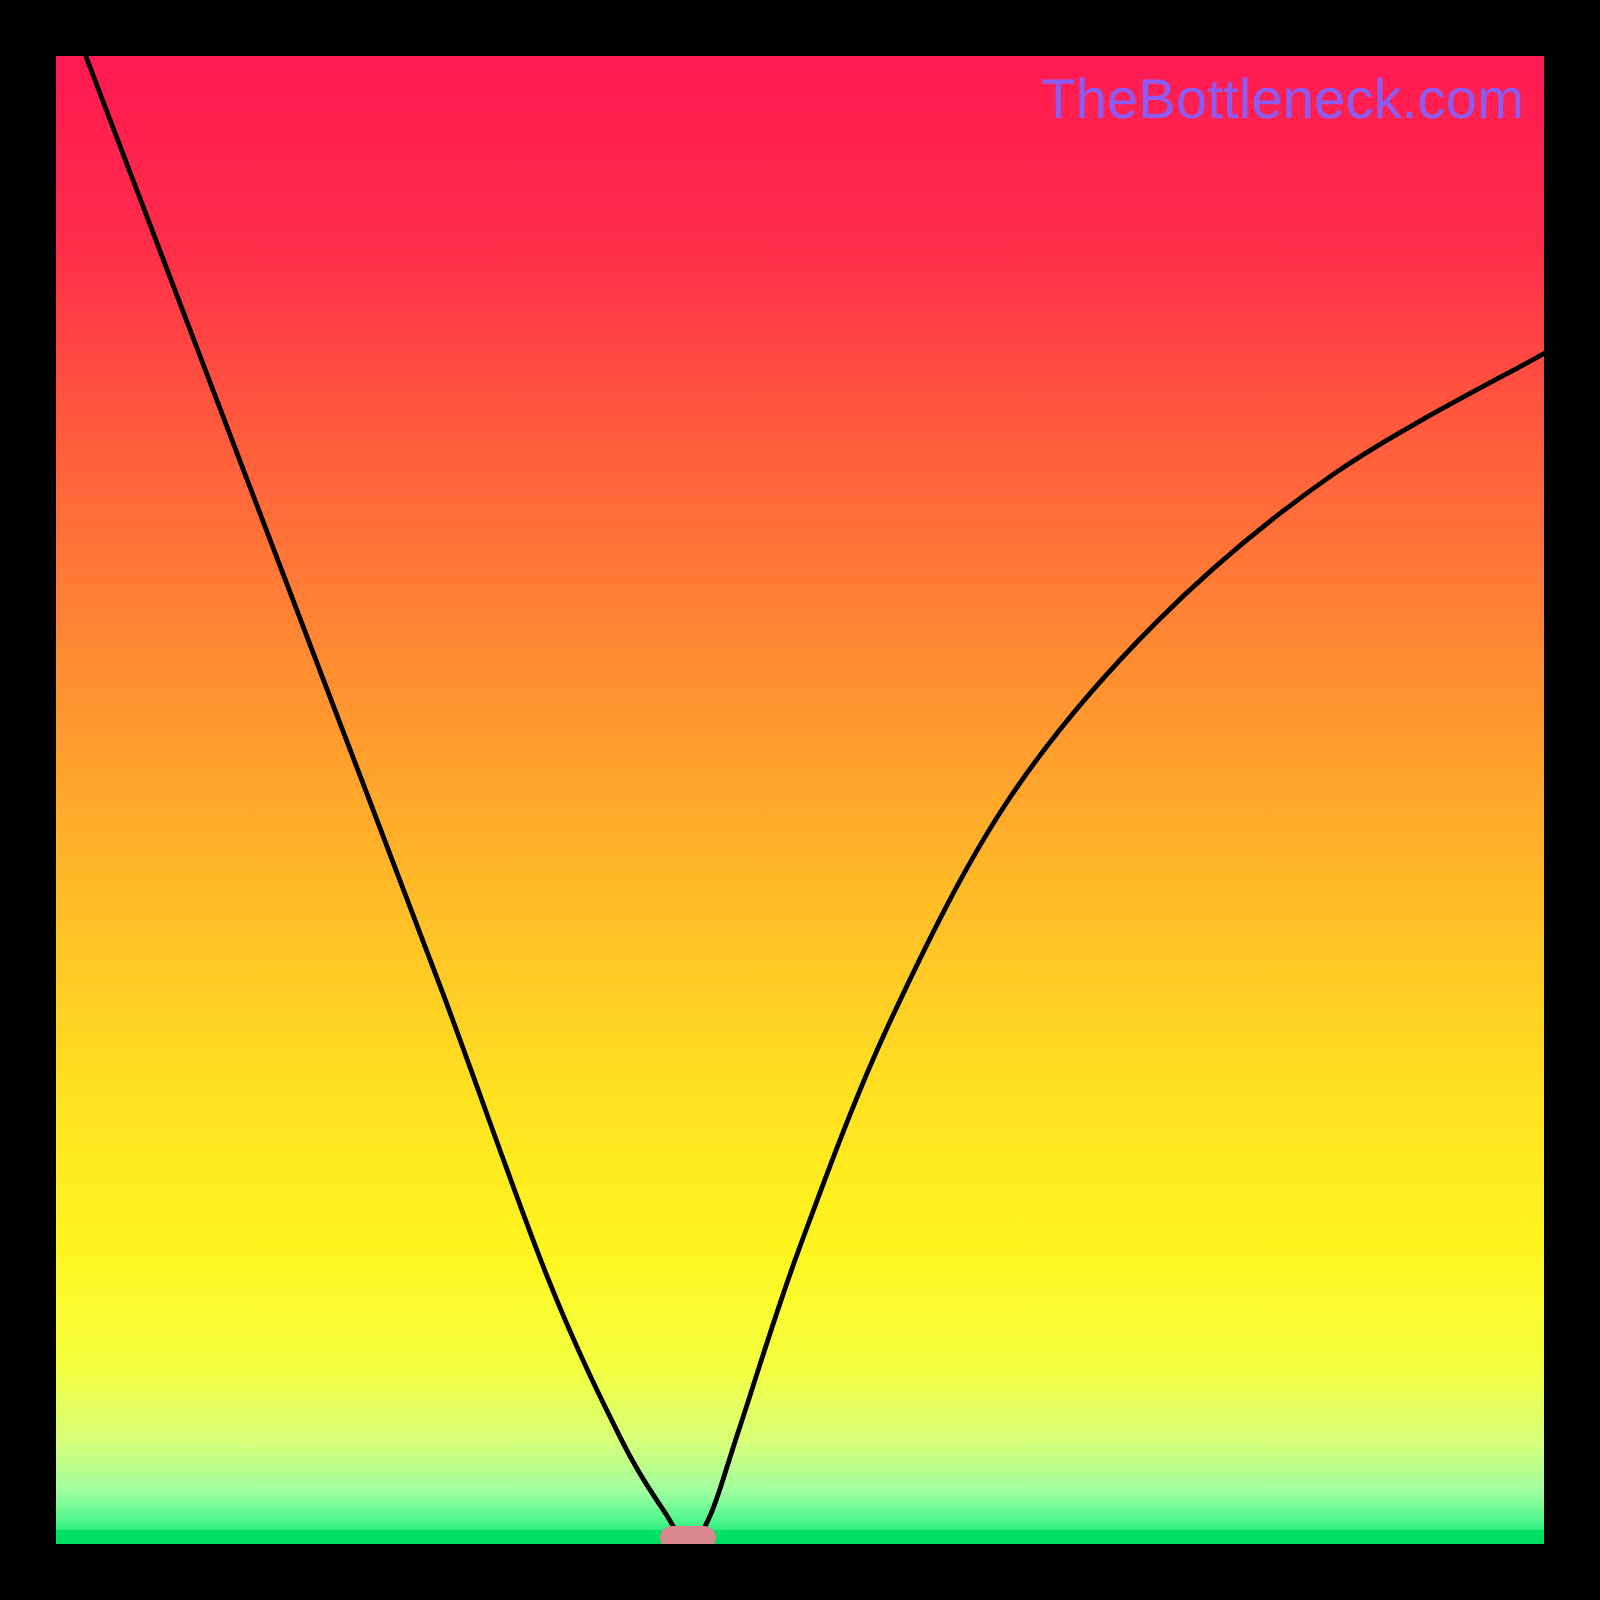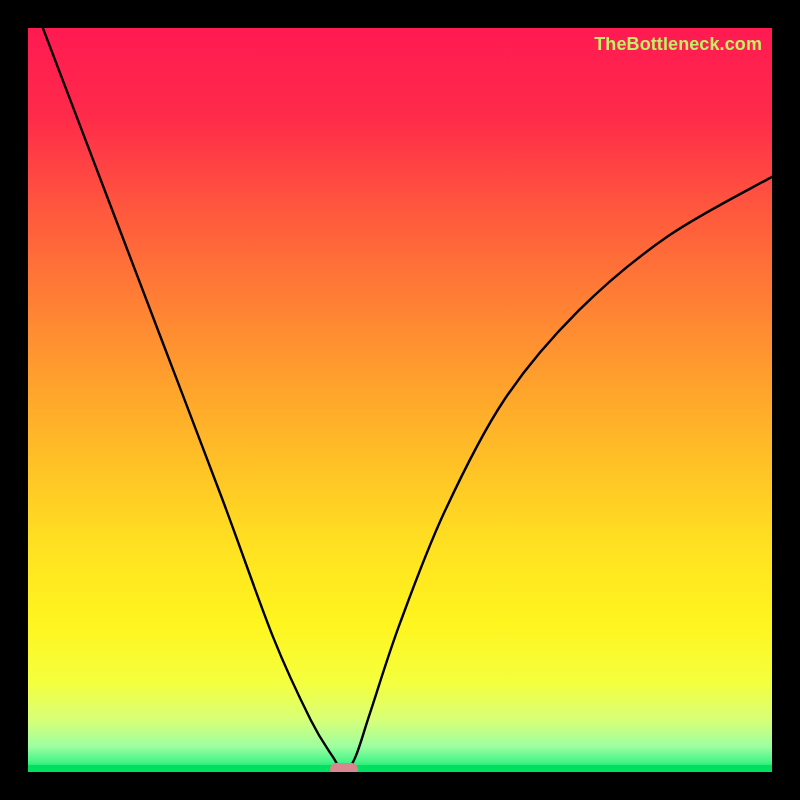--- a/index.html
+++ b/index.html
@@ -26,23 +26,23 @@
     overflow: hidden;
   }
   .gradient-bg {
     position: absolute;
     inset: 0;
   }
   .attrib {
     position: absolute;
     top: 6px;
     right: 10px;
-    font-size: 18px;
-    font-weight: 700;
-    color: #bef264;
+    font-size: 28px;
+    font-weight: 400;
+    color: #8b5cf6;
     letter-spacing: 0.1px;
   }
   .curve-svg {
     position: absolute;
     inset: 0;
     width: 100%;
     height: 100%;
   }
   .green-line {
     position: absolute;

